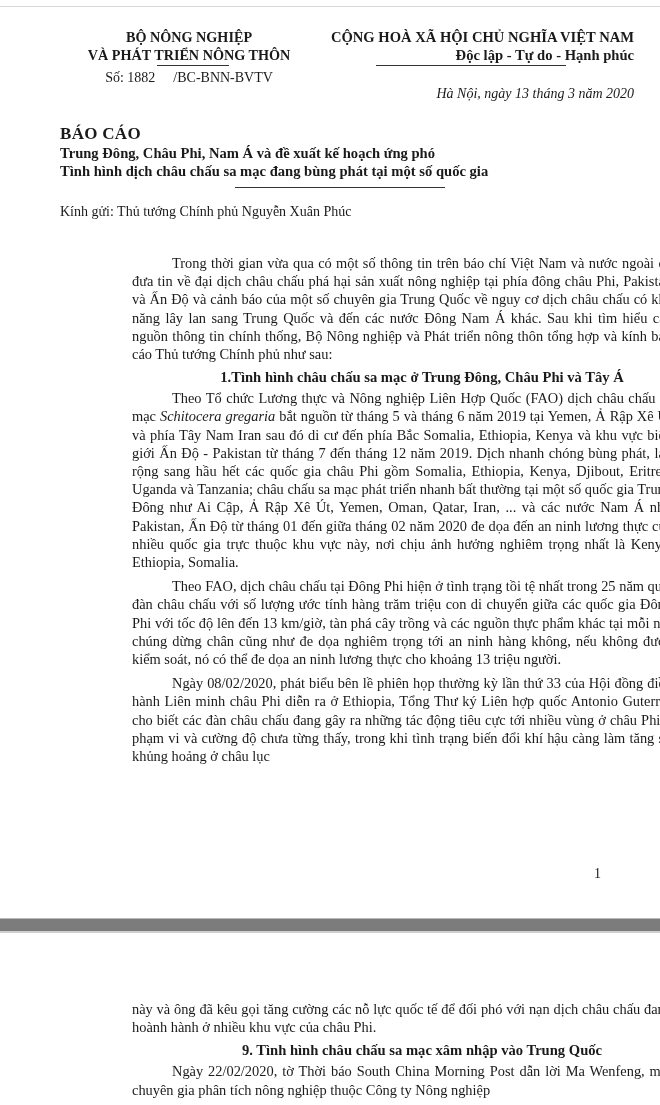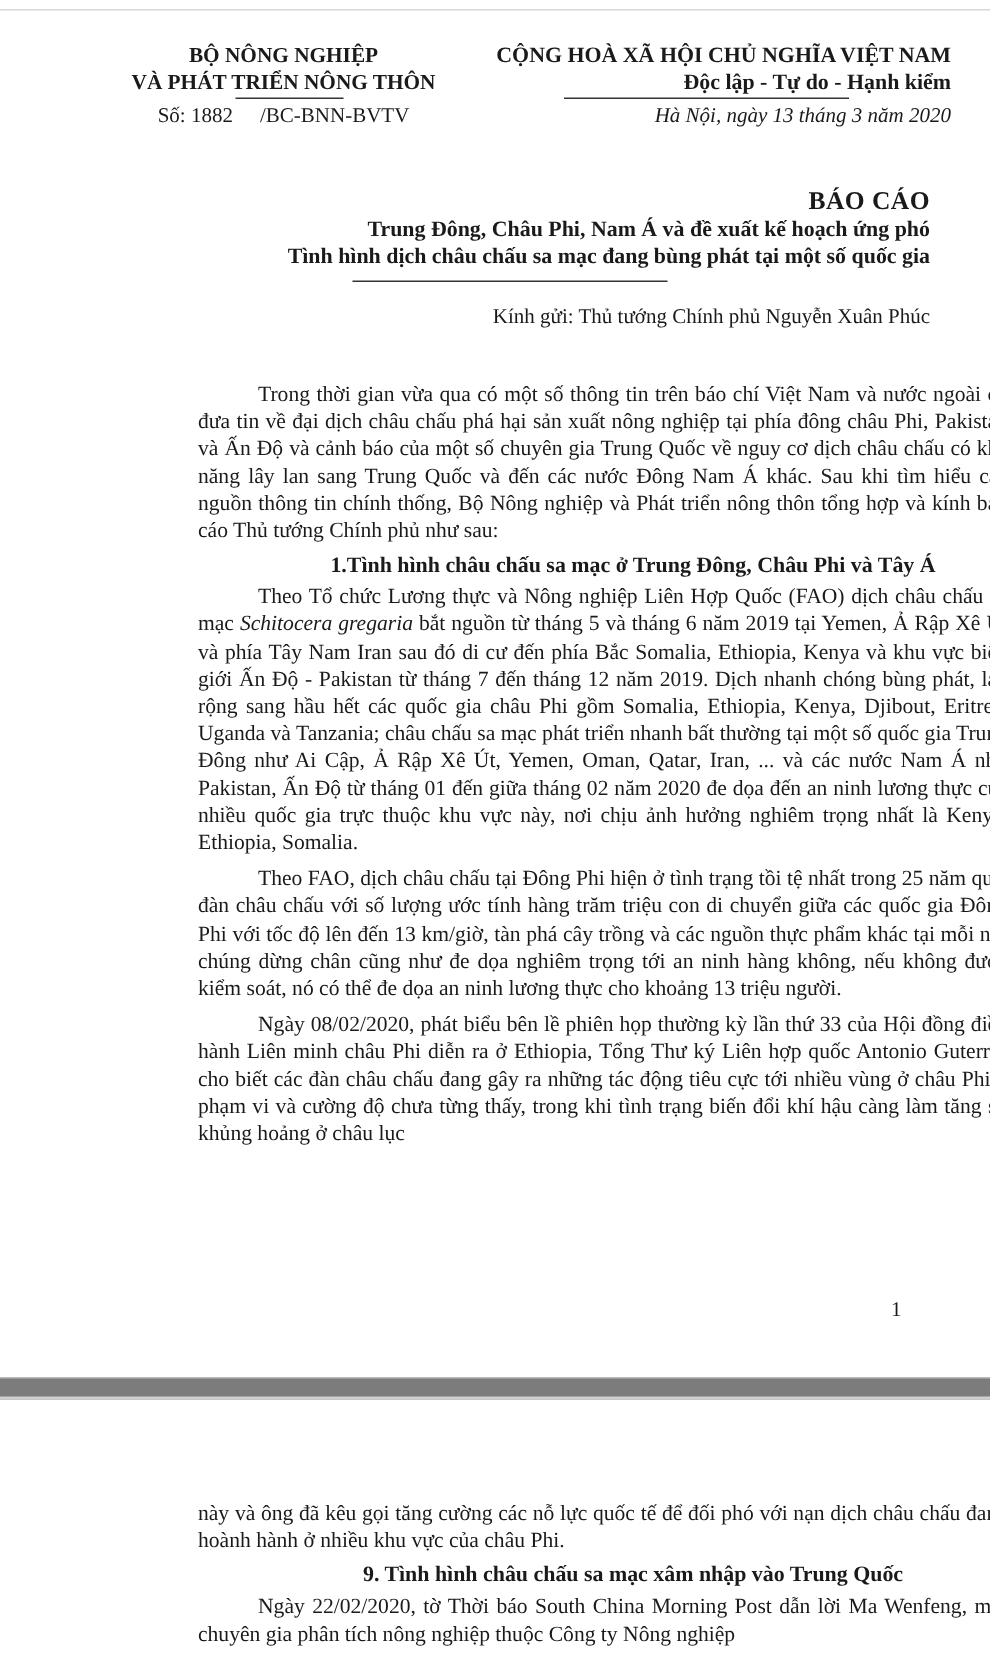--- a/index.html
+++ b/index.html
@@ -39,26 +39,26 @@
       position: relative; left: 4px;
     }
     .u-right {
       display: block; margin: 1px auto 0; width: 190px; height: 1px; background: #333;
     }
     .doc-number {
       font-size: 14px; margin-top: 3px; white-space: nowrap; word-spacing: 0px;
     }
     .doc-number .gap { display: inline-block; width: 18px; }
     .doc-date {
-      font-size: 14px; font-style: italic; margin-top: 3px; white-space: nowrap;
+      font-size: 14px; font-style: italic; margin-top: 19px; white-space: nowrap;
     }
 
     
     .title-block {
-      position: absolute; left: 60px; width: 560px; top: 124px; text-align: right;
+      position: absolute; left: 60px; width: 560px; top: 124px; text-align: left;
     }
     .title-main { font-weight: bold; font-size: 17px; line-height: 20px; letter-spacing: 0.3px; }
     .title-sub { font-weight: bold; font-size: 14.6px; line-height: 18px; }
     .title-rule {
       display: block; margin: 7px auto 0; width: 210px; height: 1px; background: #333;
     }
     .addressee {
       margin-top: 16px; font-size: 14px;
     }
 
@@ -99,21 +99,21 @@
   <div class="hdr-bold">BỘ NÔNG NGHIỆP</div>
   <div class="hdr-bold">VÀ PHÁT TRIỂN NÔNG THÔN</div>
   <span class="u-left"></span>
   <div class="doc-number">
     <span>Số: 1882</span><span class="gap"></span><span>/BC-BNN-BVTV</span>
   </div>
 </div>
 
 <div class="hdr-right">
   <div class="hdr-bold-lg">CỘNG HOÀ XÃ HỘI CHỦ NGHĨA VIỆT NAM</div>
-  <div class="hdr-bold-lg">Độc lập - Tự do - Hạnh kiểm</div>
+  <div class="hdr-bold-lg">Độc lập - Tự do - Hạnh phúc</div>
   <span class="u-right"></span>
   <div class="doc-date">Hà Nội, ngày 13 tháng 3  năm 2020</div>
 </div>
 
 <div class="title-block">
   <div class="title-main">BÁO CÁO</div>
   <div class="title-sub">Trung Đông, Châu Phi, Nam Á và đề xuất kế hoạch ứng phó</div>
   <div class="title-sub">Tình hình dịch châu chấu sa mạc đang bùng phát tại một số quốc gia</div>
   <span class="title-rule"></span>
   <div class="addressee">Kính gửi: Thủ tướng Chính phủ Nguyễn Xuân Phúc</div>

